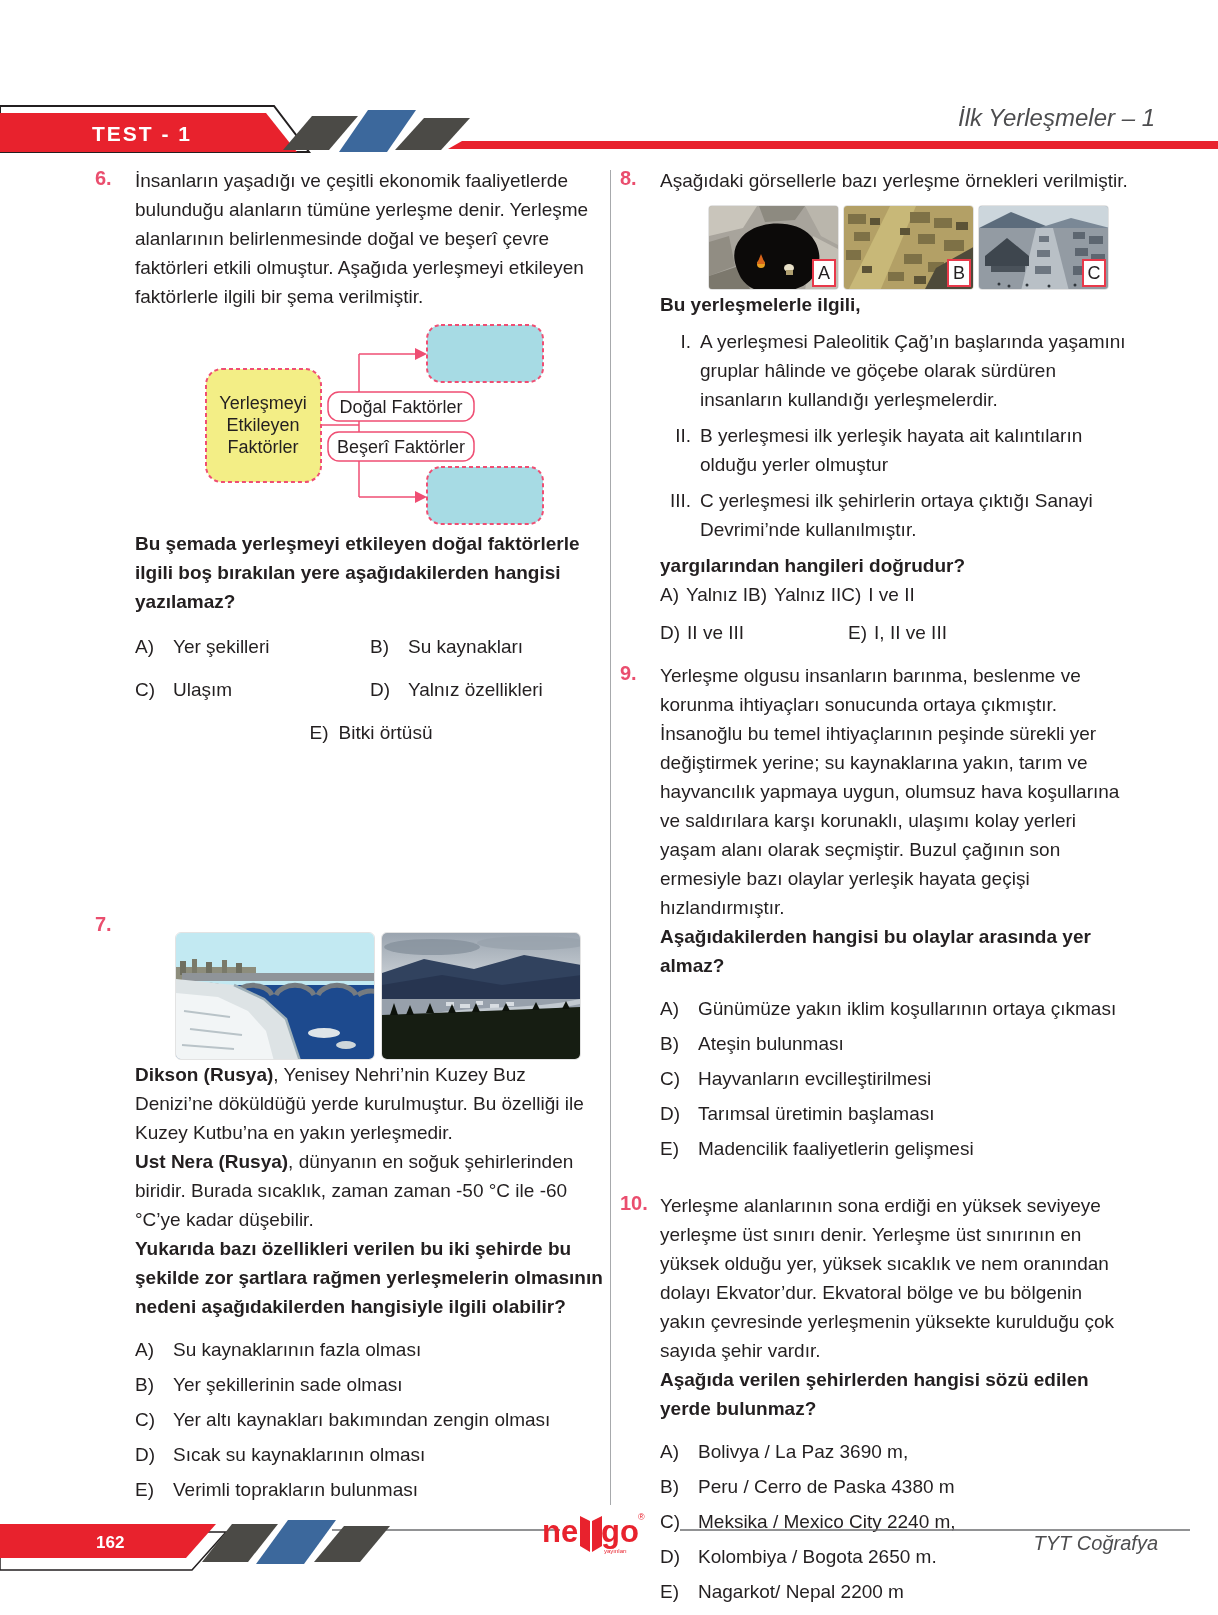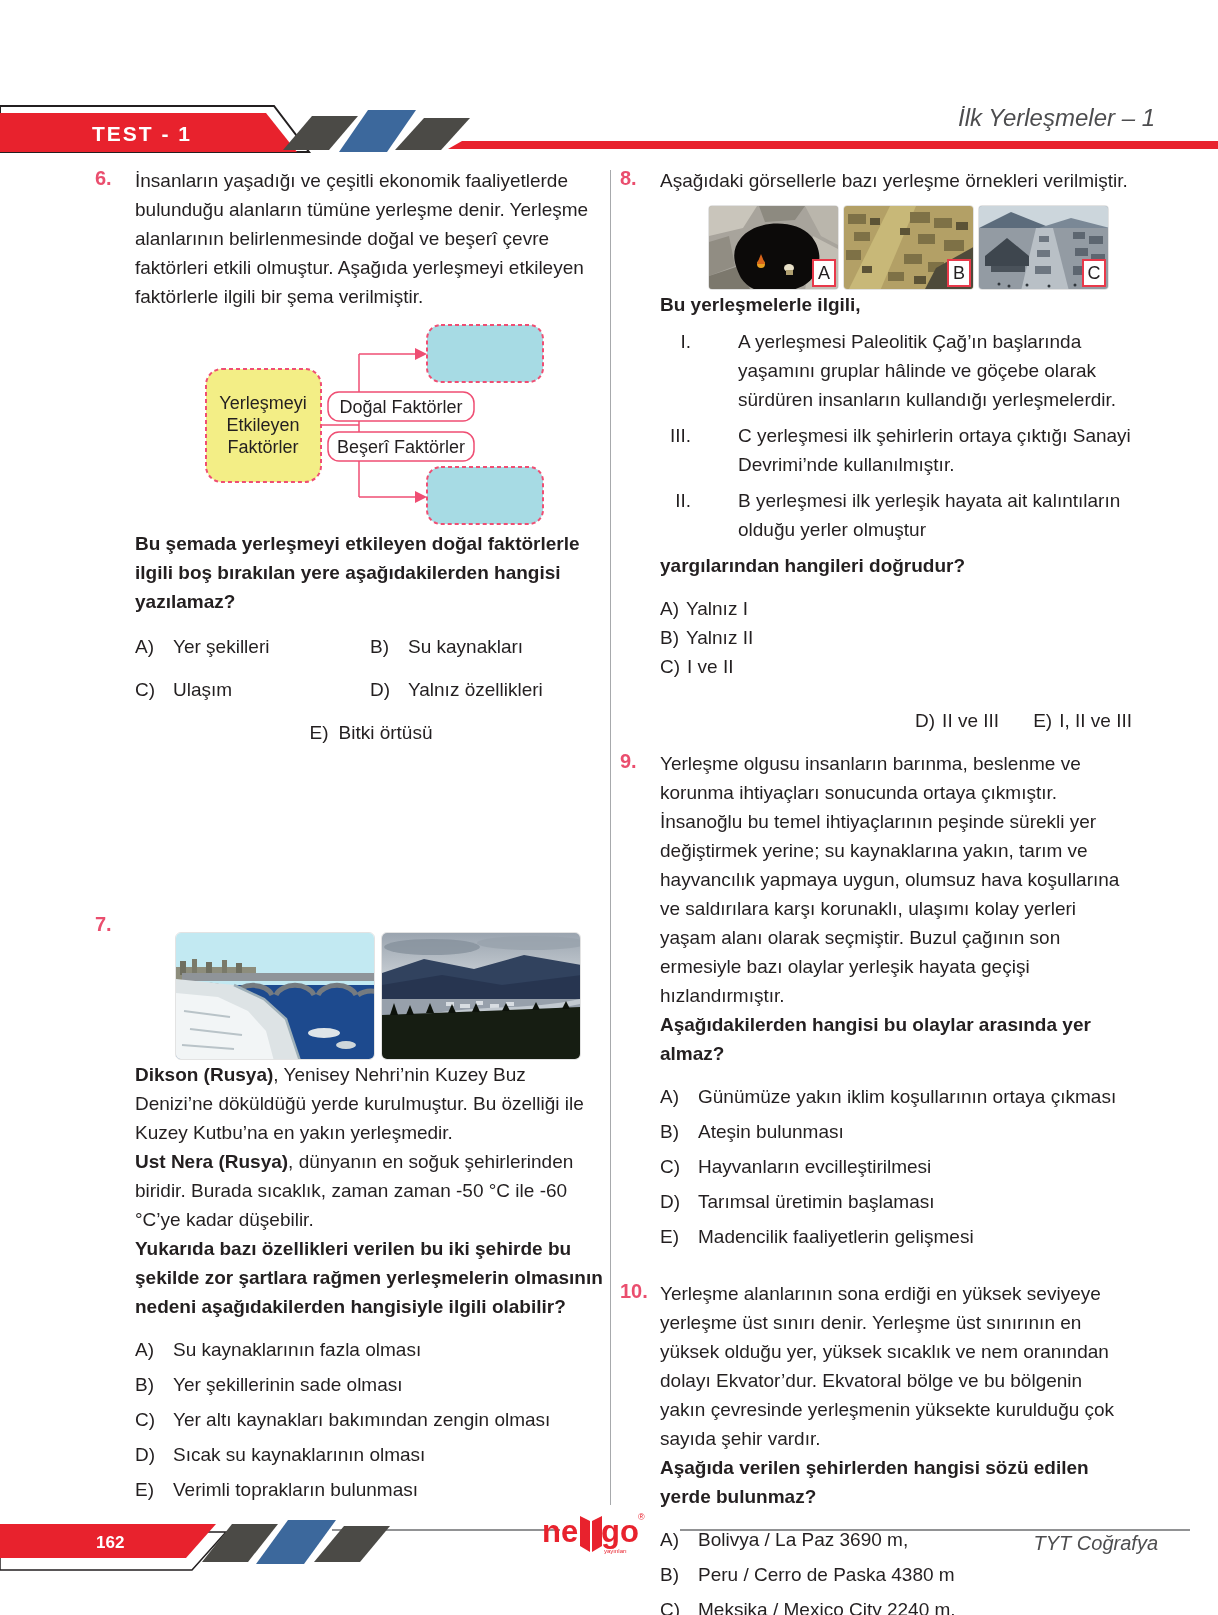--- a/index.html
+++ b/index.html
@@ -30,30 +30,30 @@
 
   
   ul.opts { list-style:none; margin-top:14px; }
   ul.opts li { display:flex; margin-bottom:6px; }
   ul.opts .ol { flex:0 0 38px; }
   .optgrid { display:grid; grid-template-columns:235px 1fr; row-gap:14px; margin-top:16px; }
   .optgrid .opt { display:flex; }
   .optgrid .ol { flex:0 0 38px; }
   .optgrid .opt-e { grid-column:1 / span 2; display:flex; justify-content:center; }
   .optgrid .opt-e .ol { flex:0 0 auto; margin-right:10px; }
-  .row-opts { display:flex; justify-content:flex-start; margin-top:14px; padding-right:4px;flex-direction:column; }
-  .row-opts2 { display:flex; justify-content:flex-end; gap:34px; margin-top:25px; }
+  .row-opts { display:flex; justify-content:flex-start; padding-right:4px; }
+  .row-opts2 { display:flex; justify-content:flex-start; gap:104px; margin-top:9px; }
   .row-opts span.ol, .row-opts2 span.ol { margin-right:7px; }
   .ropt { white-space:nowrap; }
 
   
   ul.stmts { list-style:none; margin-top:8px; }
   ul.stmts li { display:flex; margin-bottom:7px; }
   ul.stmts .sn { flex:0 0 40px; text-align:right; padding-right:9px; }
-  ul.stmts .st { flex:1;margin-left:38px; }
+  ul.stmts .st { flex:1; }
 
   
   .diagram { margin:6px 0 0 70px; display:block; }
   .diagram text { font-family:"Liberation Sans", sans-serif; }
 
   
   .imgrow7 { display:flex; gap:6px; margin:20px 0 0 40px; }
   .photo7 { width:200px; height:128px; border-radius:6px; overflow:hidden; border:1px solid #e3e3e3; }
   .imgrow8 { display:flex; gap:4px; margin:10px 0 0 48px; }
   .photo8 { position:relative; width:131px; height:85px; border-radius:4px; overflow:hidden; border:1px solid #e3e3e3; }
@@ -331,26 +331,26 @@
         </div>
 
         <p class="stem mt14">Bu yerleşmelerle ilgili,</p>
 
         <ul class="stmts">
           <li>
               <span class="sn">I.</span>
               <span class="st">A yerleşmesi Paleolitik Çağ’ın başlarında yaşamını gruplar hâlinde ve göçebe olarak sürdüren insanların kullandığı yerleşmelerdir.</span>
             </li>
           <li>
+              <span class="sn">II.</span>
+              <span class="st">B yerleşmesi ilk yerleşik hayata ait kalıntıların olduğu yerler olmuştur</span>
+            </li>
+          <li>
               <span class="sn">III.</span>
               <span class="st">C yerleşmesi ilk şehirlerin ortaya çıktığı Sanayi Devrimi’nde kullanılmıştır.</span>
-            </li>
-          <li>
-              <span class="sn">II.</span>
-              <span class="st">B yerleşmesi ilk yerleşik hayata ait kalıntıların olduğu yerler olmuştur</span>
             </li>
         </ul>
 
         <p class="stem">yargılarından hangileri doğrudur?</p>
 
         <div class="row-opts">
           <span class="ropt"><span class="ol">A)</span><span>Yalnız I</span></span>
           <span class="ropt"><span class="ol">B)</span><span>Yalnız II</span></span>
           <span class="ropt"><span class="ol">C)</span><span>I ve II</span></span>
         </div>

